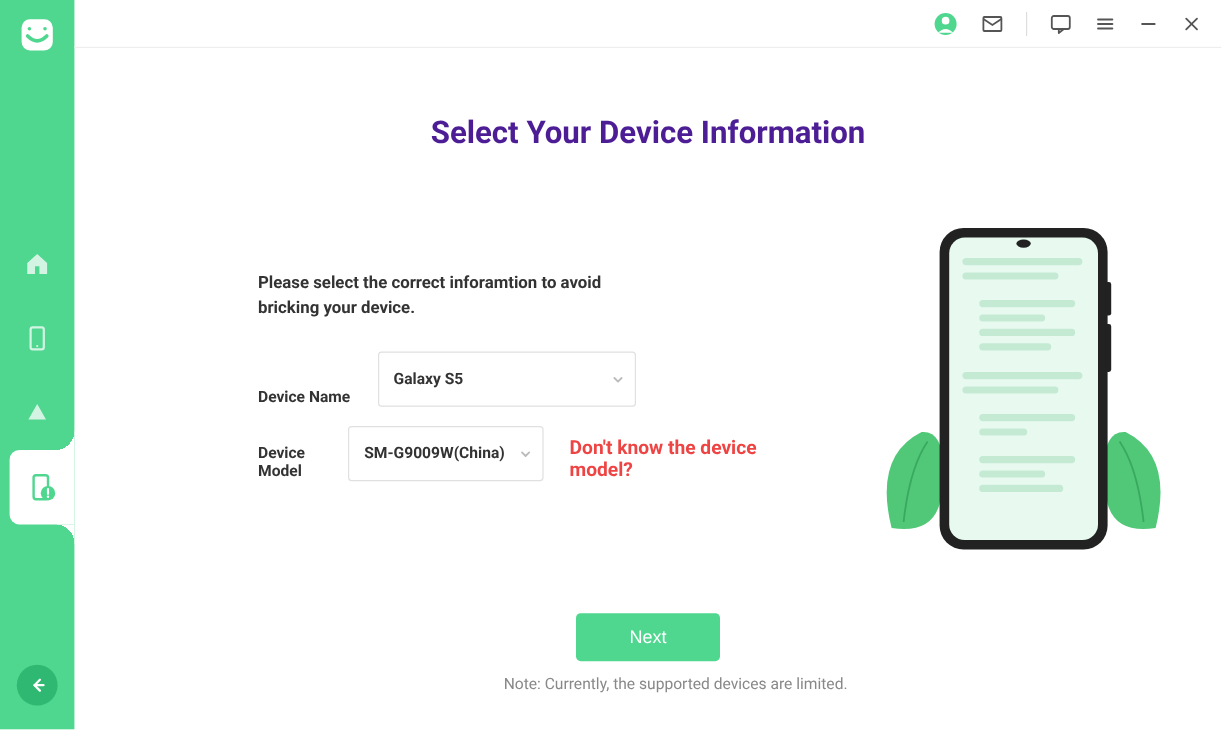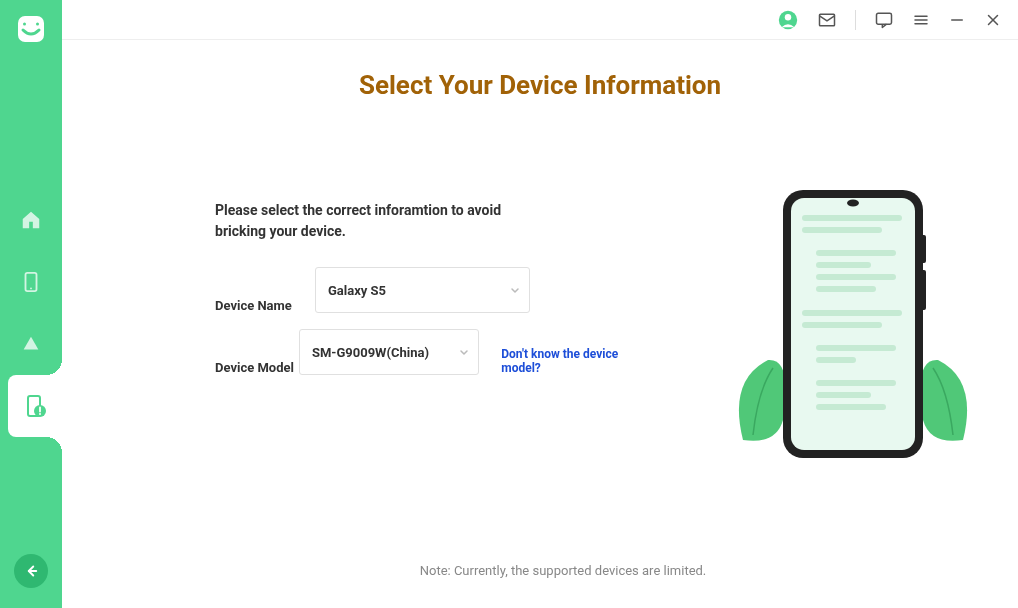--- a/index.html
+++ b/index.html
@@ -136,22 +136,22 @@
       flex: 1;
       display: flex;
       flex-direction: column;
       align-items: center;
       position: relative;
     }
 
     .page-title {
       font-size: 26px;
       font-weight: 700;
-      color: #a16207;
-      margin-top: 30px;
+      color: #4c1d95;
+      margin-top: 56px;
     }
 
     .form-area {
       display: flex;
       width: 100%;
       margin-top: 100px;
       padding-left: 153px;
       font-weight: bold;
     }
 
@@ -201,22 +201,22 @@
 
     .select-chevron {
       position: absolute;
       right: 10px;
       top: 50%;
       transform: translateY(-50%);
       pointer-events: none;
     }
 
     .help-link {
-      font-size: 12px;
-      color: #1d4ed8;
+      font-size: 16px;
+      color: #ef4444;
       margin-left: 22px;
       cursor: pointer;
     }
 
     .illustration {
       position: absolute;
       right: 50px;
       top: 140px;
       width: 230px;
       height: 300px;
@@ -403,16 +403,17 @@
           <rect x="78" y="165" width="80" height="6" rx="3"></rect>
           <rect x="78" y="177" width="40" height="6" rx="3"></rect>
           <rect x="78" y="200" width="80" height="6" rx="3"></rect>
           <rect x="78" y="212" width="55" height="6" rx="3"></rect>
           <rect x="78" y="224" width="70" height="6" rx="3"></rect>
         </g>
       </svg>
     </div>
 
     <div class="footer">
+      <button class="next-button">Next</button>
       <div class="footer-note">Note: Currently, the supported devices are limited.</div>
     </div>
   </div>
 </div>
 
 </body></html>

